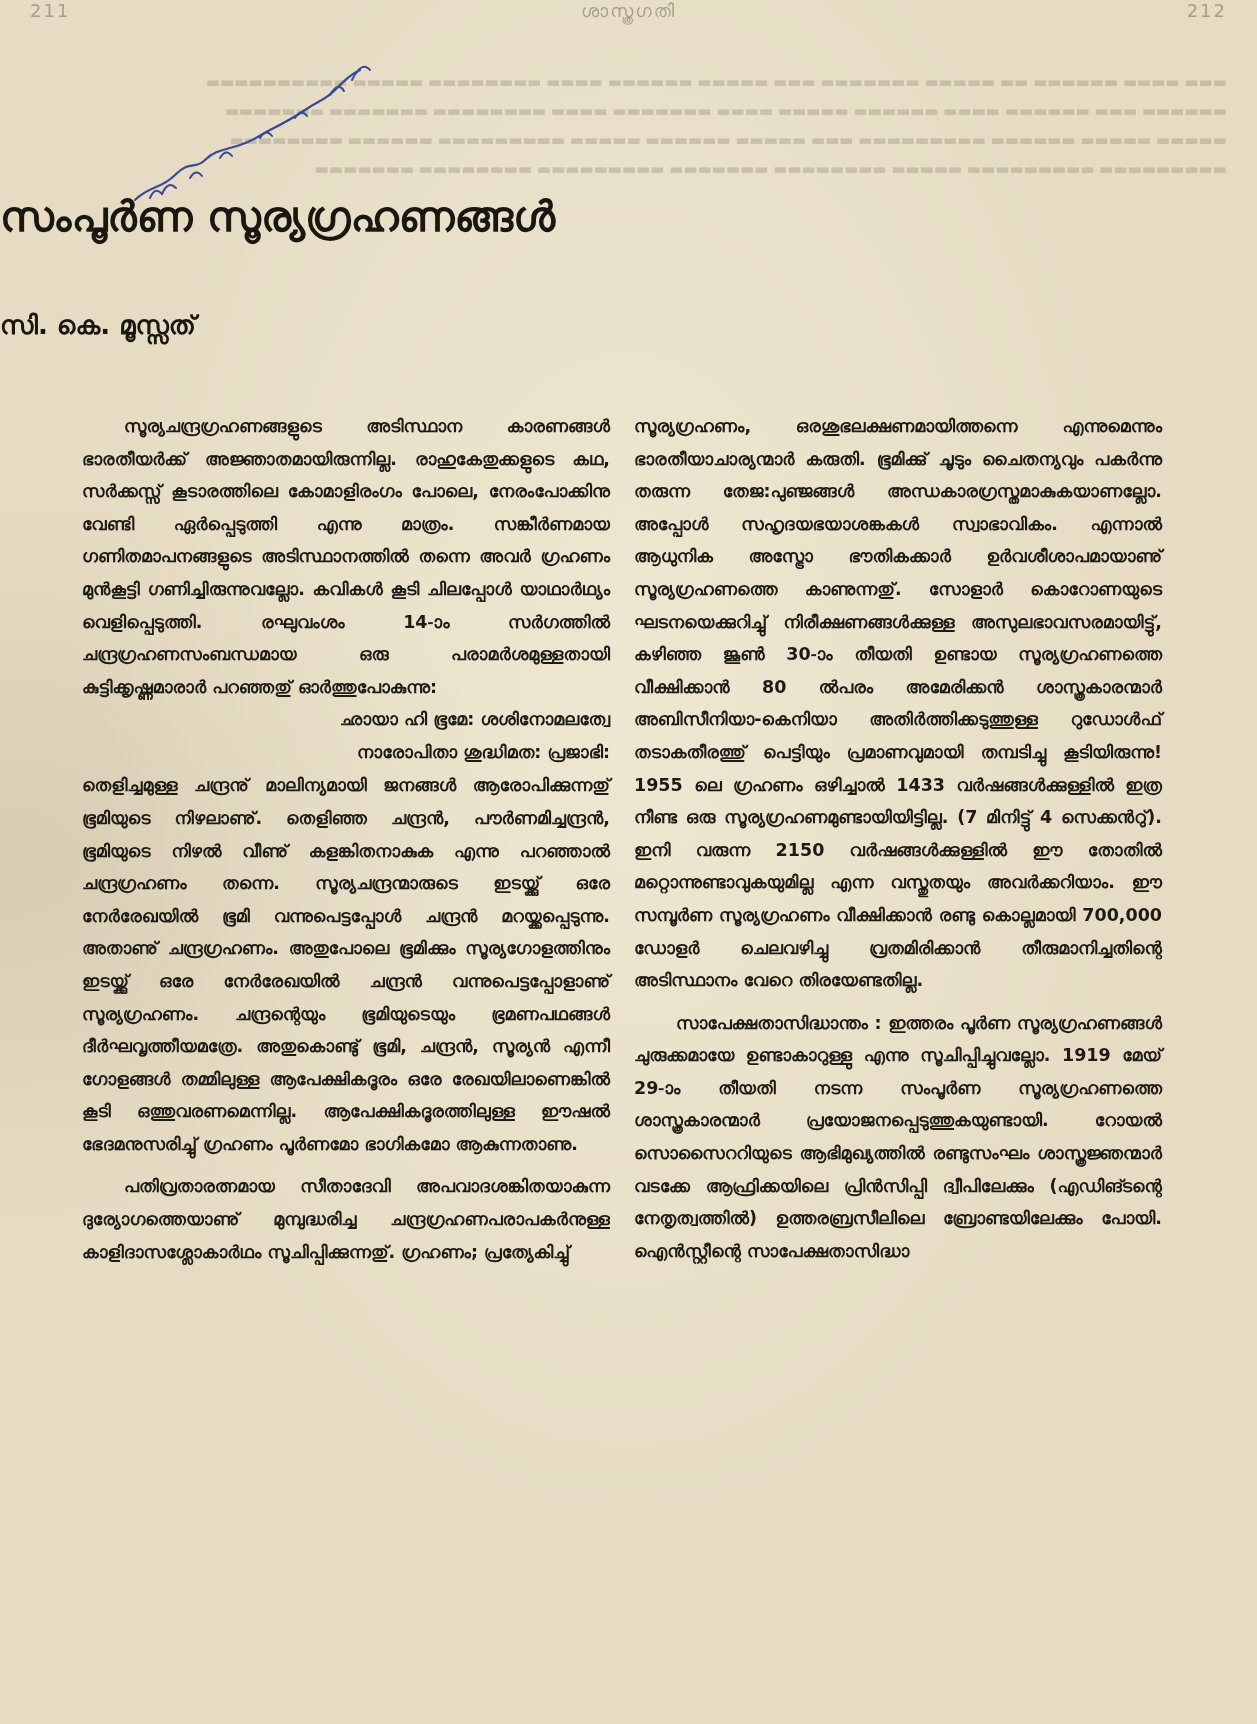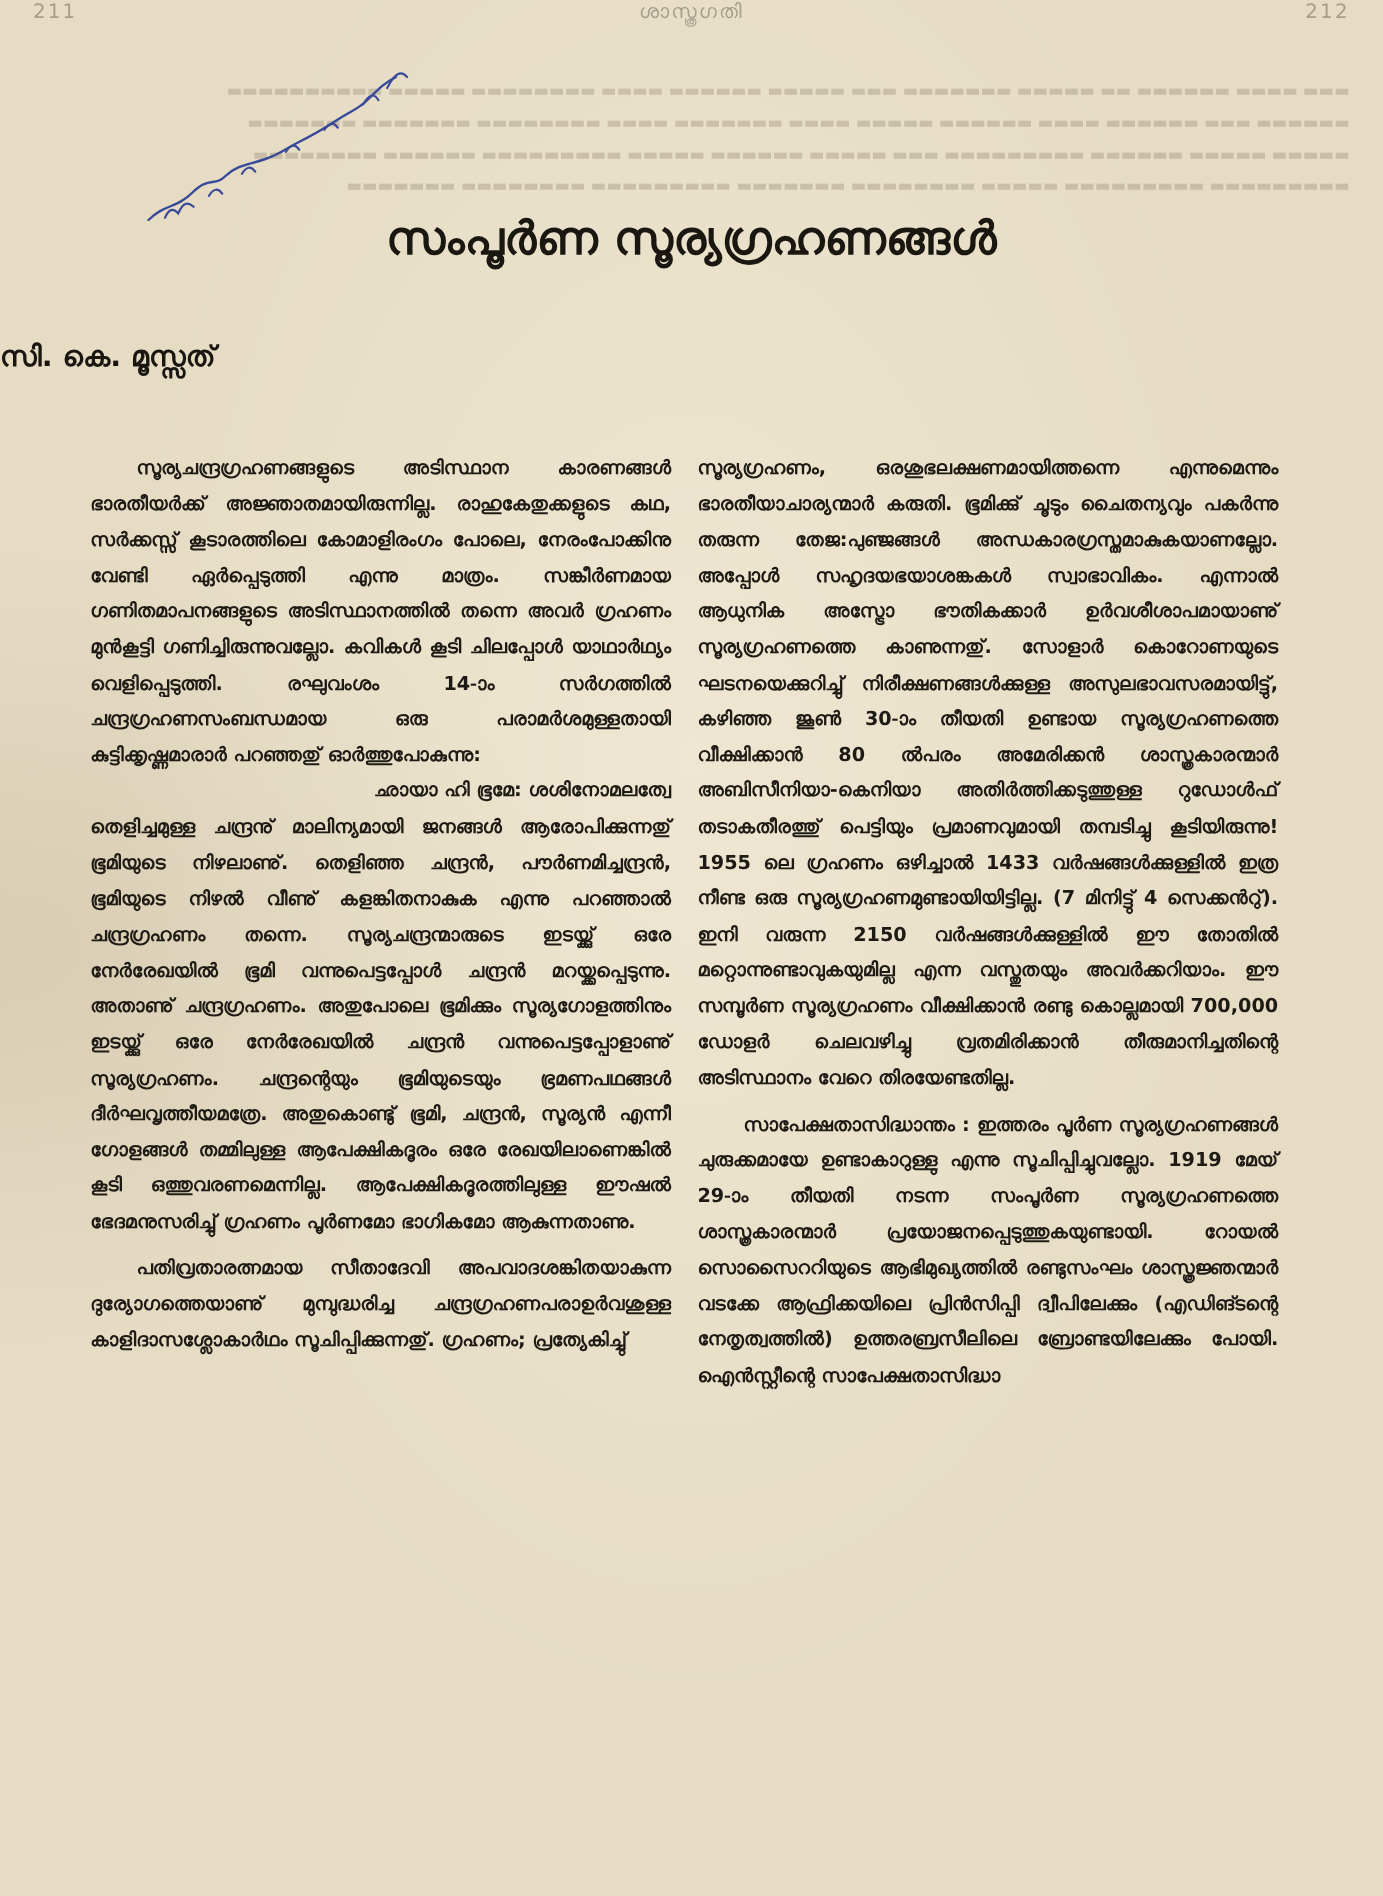--- a/index.html
+++ b/index.html
@@ -21,21 +21,21 @@
   }
   .ghost-text {
     position: absolute; top: 68px; left: 30px; right: 30px;
     color: #a59b86; opacity: 0.45; font-size: 15px; line-height: 29px;
     transform: scaleX(-1); white-space: nowrap; overflow: hidden;
   }
   .signature {
     position: absolute; left: 120px; top: 50px; width: 300px; height: 160px;
   }
   .title {
-    position: absolute; top: 192px; left: 0; right: 0; text-align: center;
+    position: absolute; top: 192px; left: 0; right: 0; 
     font-size: 42px; font-weight: bold; color: #1a1610;
   }
   .byline {
     position: absolute; top: 310px; left: 0; right: 0; 
     font-size: 26px; font-weight: bold; color: #1a1610;
   }
   .columns {
     position: absolute; top: 410px; left: 82px; width: 1100px;
     display: flex; gap: 24px;
   }
@@ -69,24 +69,25 @@
   </svg>
 
   <div class="title">സംപൂർണ സൂര്യഗ്രഹണങ്ങൾ</div>
   <div class="byline">സി. കെ. മൂസ്സത്</div>
 
   <div class="columns">
     <div class="col">
       <p class="indent">സൂര്യചന്ദ്രഗ്രഹണങ്ങളുടെ അടിസ്ഥാന കാരണങ്ങൾ ഭാരതീയർക്ക് അജ്ഞാതമായിരുന്നില്ല. രാഹുകേതുക്കളുടെ കഥ, സർക്കസ്സ് കൂടാരത്തിലെ കോമാളിരംഗം പോലെ, നേരംപോക്കിനു വേണ്ടി ഏർപ്പെടുത്തി എന്നു മാത്രം. സങ്കീർണമായ ഗണിതമാപനങ്ങളുടെ അടിസ്ഥാനത്തിൽ തന്നെ അവർ ഗ്രഹണം മുൻകൂട്ടി ഗണിച്ചിരുന്നുവല്ലോ. കവികൾ കൂടി ചിലപ്പോൾ യാഥാർഥ്യം വെളിപ്പെടുത്തി. രഘുവംശം 14-ാം സർഗത്തിൽ ചന്ദ്രഗ്രഹണസംബന്ധമായ ഒരു പരാമർശമുള്ളതായി കുട്ടിക്കൃഷ്ണമാരാർ പറഞ്ഞതു് ഓർത്തുപോകുന്നു:</p>
       <div class="verse">
         <div>ഛായാ ഹി ഭൂമേ: ശശിനോമലത്വേ</div>
+        <div>നാരോപിതാ ശുദ്ധിമത: പ്രജാഭി:</div>
       </div>
       <p>തെളിച്ചമുള്ള ചന്ദ്രനു് മാലിന്യമായി ജനങ്ങൾ ആരോപിക്കുന്നതു് ഭൂമിയുടെ നിഴലാണു്. തെളിഞ്ഞ ചന്ദ്രൻ, പൗർണമിച്ചന്ദ്രൻ, ഭൂമിയുടെ നിഴൽ വീണു് കളങ്കിതനാകുക എന്നു പറഞ്ഞാൽ ചന്ദ്രഗ്രഹണം തന്നെ. സൂര്യചന്ദ്രന്മാരുടെ ഇടയ്ക്കു് ഒരേ നേർരേഖയിൽ ഭൂമി വന്നുപെട്ടപ്പോൾ ചന്ദ്രൻ മറയ്ക്കപ്പെടുന്നു. അതാണു് ചന്ദ്രഗ്രഹണം. അതുപോലെ ഭൂമിക്കും സൂര്യഗോളത്തിനും ഇടയ്ക്കു് ഒരേ നേർരേഖയിൽ ചന്ദ്രൻ വന്നുപെട്ടപ്പോളാണു് സൂര്യഗ്രഹണം. ചന്ദ്രന്റെയും ഭൂമിയുടെയും ഭ്രമണപഥങ്ങൾ ദീർഘവൃത്തീയമത്രേ. അതുകൊണ്ടു് ഭൂമി, ചന്ദ്രൻ, സൂര്യൻ എന്നീ ഗോളങ്ങൾ തമ്മിലുള്ള ആപേക്ഷികദൂരം ഒരേ രേഖയിലാണെങ്കിൽ കൂടി ഒത്തുവരണമെന്നില്ല. ആപേക്ഷികദൂരത്തിലുള്ള ഈഷൽ ഭേദമനുസരിച്ചു് ഗ്രഹണം പൂർണമോ ഭാഗികമോ ആകുന്നതാണു.</p>
       <div class="gap"></div>
-      <p class="indent">പതിവ്രതാരത്നമായ സീതാദേവി അപവാദശങ്കിതയാകുന്ന ദുര്യോഗത്തെയാണു് മുമ്പുദ്ധരിച്ച ചന്ദ്രഗ്രഹണപരാഉർവശുള്ള കാളിദാസശ്ലോകാർഥം സൂചിപ്പിക്കുന്നതു്. ഗ്രഹണം; പ്രത്യേകിച്ചു്</p>
+      <p class="indent">പതിവ്രതാരത്നമായ സീതാദേവി അപവാദശങ്കിതയാകുന്ന ദുര്യോഗത്തെയാണു് മുമ്പുദ്ധരിച്ച ചന്ദ്രഗ്രഹണപരാപകർനുള്ള കാളിദാസശ്ലോകാർഥം സൂചിപ്പിക്കുന്നതു്. ഗ്രഹണം; പ്രത്യേകിച്ചു്</p>
     </div>
     <div class="col">
       <p>സൂര്യഗ്രഹണം, ഒരശുഭലക്ഷണമായിത്തന്നെ എന്നുമെന്നും ഭാരതീയാചാര്യന്മാർ കരുതി. ഭൂമിക്കു് ചൂടും ചൈതന്യവും പകർന്നു തരുന്ന തേജ:പുഞ്ജങ്ങൾ അന്ധകാരഗ്രസ്തമാകുകയാണല്ലോ. അപ്പോൾ സഹൃദയഭയാശങ്കകൾ സ്വാഭാവികം. എന്നാൽ ആധുനിക അസ്ട്രോ ഭൗതികക്കാർ ഉർവശീശാപമായാണു് സൂര്യഗ്രഹണത്തെ കാണുന്നതു്. സോളാർ കൊറോണയുടെ ഘടനയെക്കുറിച്ചു് നിരീക്ഷണങ്ങൾക്കുള്ള അസുലഭാവസരമായിട്ടു്, കഴിഞ്ഞ ജൂൺ 30-ാം തീയതി ഉണ്ടായ സൂര്യഗ്രഹണത്തെ വീക്ഷിക്കാൻ 80 ൽപരം അമേരിക്കൻ ശാസ്ത്രകാരന്മാർ അബിസീനിയാ-കെനിയാ അതിർത്തിക്കടുത്തുള്ള റുഡോൾഫ് തടാകതീരത്തു് പെട്ടിയും പ്രമാണവുമായി തമ്പടിച്ചു കൂടിയിരുന്നു! 1955 ലെ ഗ്രഹണം ഒഴിച്ചാൽ 1433 വർഷങ്ങൾക്കുള്ളിൽ ഇത്ര നീണ്ട ഒരു സൂര്യഗ്രഹണമുണ്ടായിയിട്ടില്ല. (7 മിനിട്ടു് 4 സെക്കൻറു്). ഇനി വരുന്ന 2150 വർഷങ്ങൾക്കുള്ളിൽ ഈ തോതിൽ മറ്റൊന്നുണ്ടാവുകയുമില്ല എന്ന വസ്തുതയും അവർക്കറിയാം. ഈ സമ്പൂർണ സൂര്യഗ്രഹണം വീക്ഷിക്കാൻ രണ്ടു കൊല്ലമായി 700,000 ഡോളർ ചെലവഴിച്ചു വ്രതമിരിക്കാൻ തീരുമാനിച്ചതിന്റെ അടിസ്ഥാനം വേറെ തിരയേണ്ടതില്ല.</p>
       <div class="gap"></div>
       <p class="indent"><span>സാപേക്ഷതാസിദ്ധാന്തം :</span> <span>ഇത്തരം പൂർണ സൂര്യഗ്രഹണങ്ങൾ ചുരുക്കമായേ ഉണ്ടാകാറുള്ളു എന്നു സൂചിപ്പിച്ചുവല്ലോ. 1919 മേയ് 29-ാം തീയതി നടന്ന സംപൂർണ സൂര്യഗ്രഹണത്തെ ശാസ്ത്രകാരന്മാർ പ്രയോജനപ്പെടുത്തുകയുണ്ടായി. റോയൽ സൊസൈററിയുടെ ആഭിമുഖ്യത്തിൽ രണ്ടുസംഘം ശാസ്ത്രജ്ഞന്മാർ വടക്കേ ആഫ്രിക്കയിലെ പ്രിൻസിപ്പി ദ്വീപിലേക്കും (എഡിങ്ടന്റെ നേതൃത്വത്തിൽ) ഉത്തരബ്രസീലിലെ ബ്രോണ്ടയിലേക്കും പോയി. ഐൻസ്റ്റീന്റെ സാപേക്ഷതാസിദ്ധാ</span></p>
     </div>
   </div>
 </div>
 
 </body></html>

